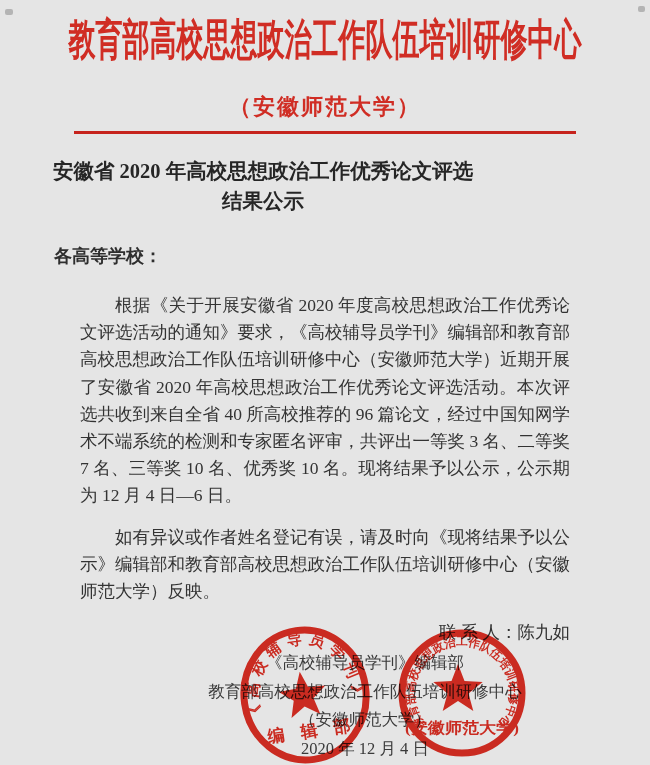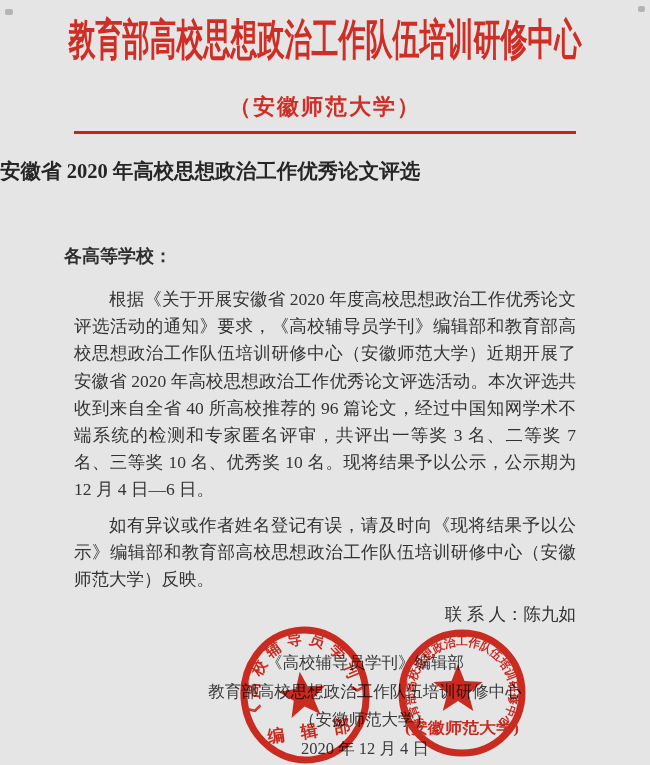--- a/index.html
+++ b/index.html
@@ -31,35 +31,36 @@
     font-size:22px;font-weight:bold;letter-spacing:2px;
     color:#d02d24;
     white-space:nowrap;
   }
   .red-rule{
     position:absolute;top:131px;left:74px;width:502px;height:3px;
     background:#c6231d;
   }
   .doc-title{
     position:absolute;top:157px;left:0;width:526px;
+    text-align:center;
     font-size:20.5px;font-weight:bold;line-height:29.5px;
     color:#262626;
   }
   .salutation{
-    position:absolute;top:245px;left:64px;
+    position:absolute;top:245px;left:54px;
     font-size:18px;font-weight:bold;line-height:22px;
     color:#2e2e2e;
   }
   .body-text{
     position:absolute;top:278px;left:66px;width:518px;
     font-size:17.5px;line-height:27.2px;
     text-align:justify;
     color:#333333;
   }
-  .body-text p{margin:8px;text-indent:2em;}
+  .body-text p{margin:14px;text-indent:2em;}
   .body-text p.contact{text-align:right;text-indent:2em;}
   .signature{
     position:absolute;top:649px;left:65px;width:600px;
     text-align:center;
     font-size:16.5px;line-height:28.6px;
     color:#3a3a3a;
   }
   .seal{
     position:absolute;
     mix-blend-mode:multiply;
@@ -80,20 +81,21 @@
   <div class="fleck tr"></div>
 
   <div class="org-name">教育部高校思想政治工作队伍培训研修中心</div>
 
   <div class="org-sub">（安徽师范大学）</div>
 
   <div class="red-rule"></div>
 
   <div class="doc-title">
     <div>安徽省 2020 年高校思想政治工作优秀论文评选</div>
+    <div>结果公示</div>
   </div>
 
   <div class="salutation">各高等学校：</div>
 
   <div class="body-text">
     <p>根据《关于开展安徽省 2020 年度高校思想政治工作优秀论文评选活动的通知》要求，《高校辅导员学刊》编辑部和教育部高校思想政治工作队伍培训研修中心（安徽师范大学）近期开展了安徽省 2020 年高校思想政治工作优秀论文评选活动。本次评选共收到来自全省 40 所高校推荐的 96 篇论文，经过中国知网学术不端系统的检测和专家匿名评审，共评出一等奖 3 名、二等奖 7 名、三等奖 10 名、优秀奖 10 名。现将结果予以公示，公示期为 12 月 4 日—6 日。</p>
     <p>如有异议或作者姓名登记有误，请及时向《现将结果予以公示》编辑部和教育部高校思想政治工作队伍培训研修中心（安徽师范大学）反映。</p>
     <p class="contact"><span>联 系 人：</span><span>陈九如</span></p>
   </div>
 

